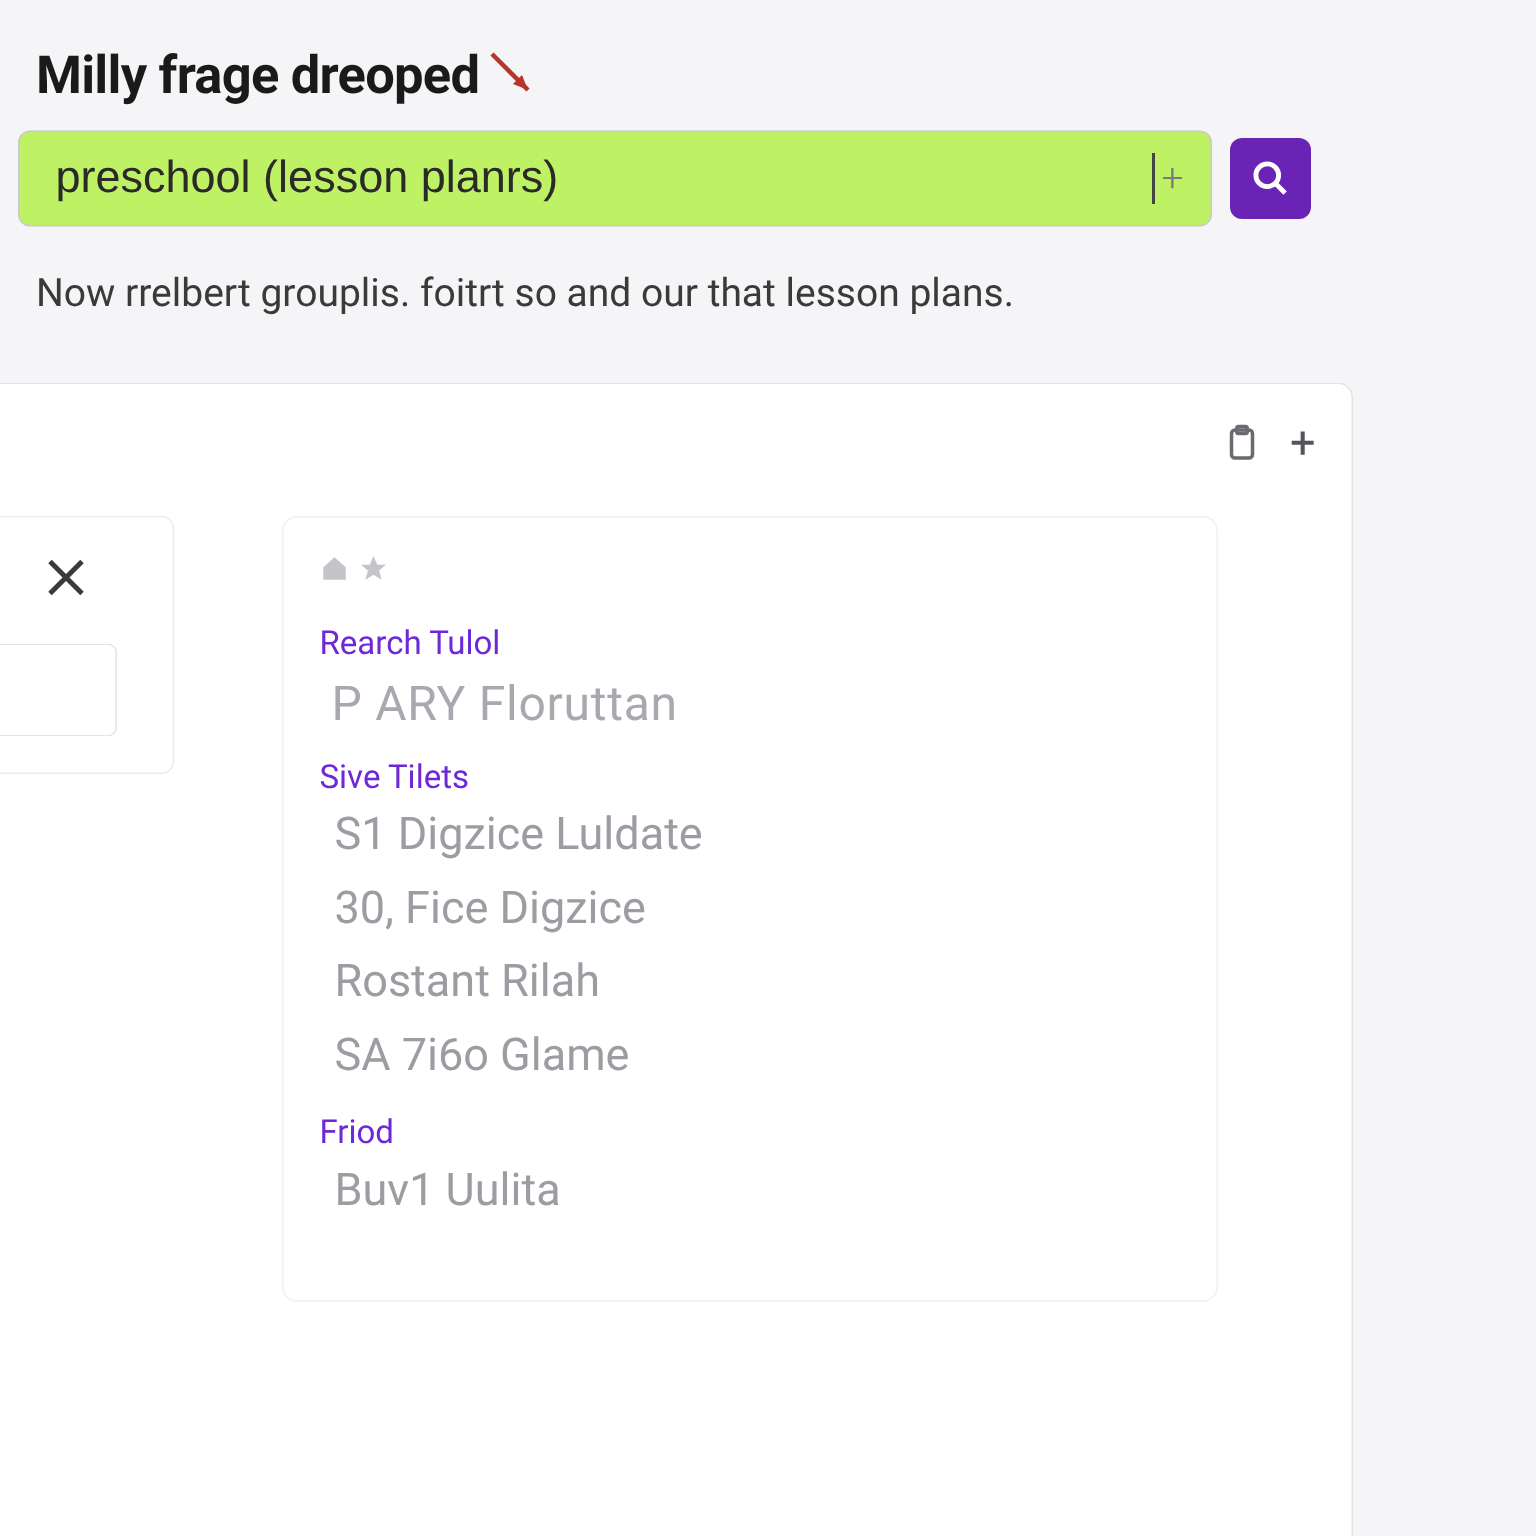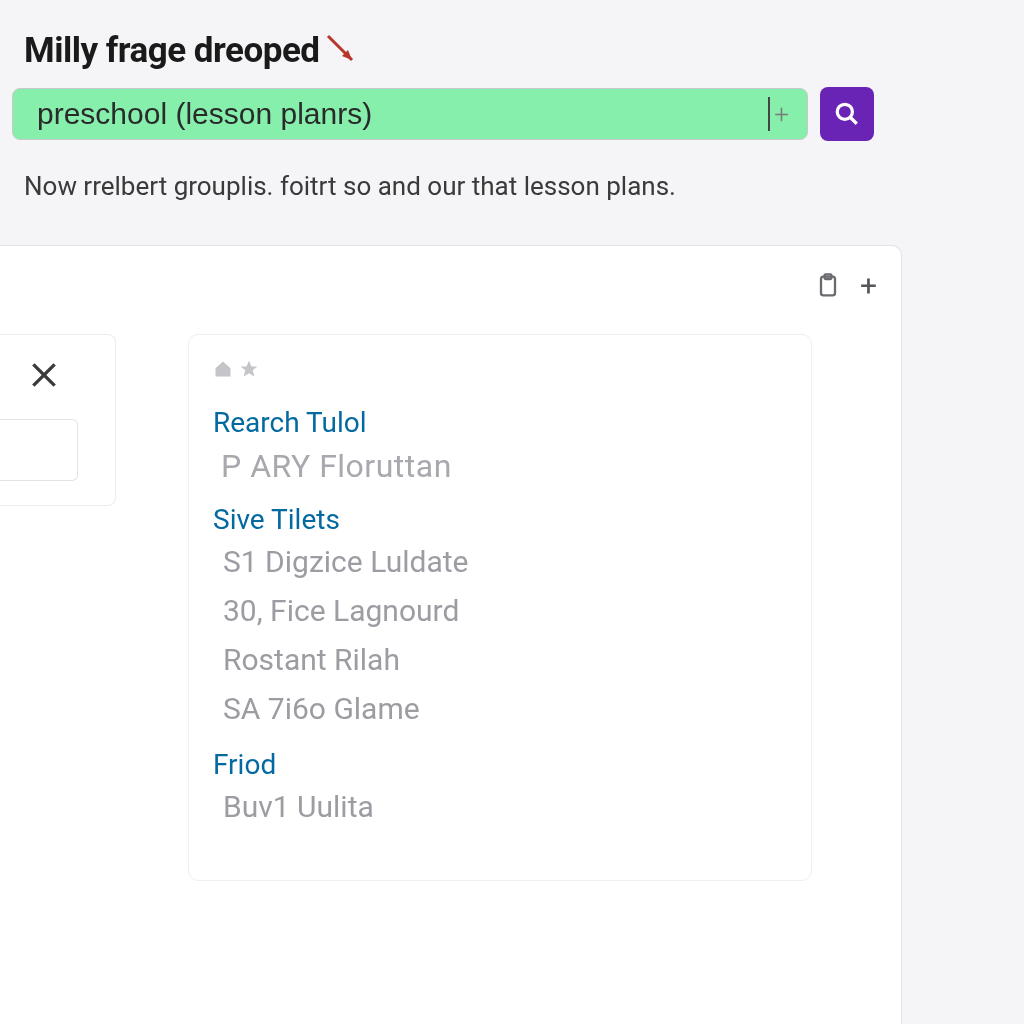--- a/index.html
+++ b/index.html
@@ -33,24 +33,24 @@
   }
   .search-row {
     display: flex;
     align-items: center;
     gap: 12px;
   }
   .search-input-wrap {
     flex: 0 0 796px;
     display: flex;
     align-items: center;
-    background: #86efac;
+    background: #bef264;
     border: 1px solid #c9c9cc;
     border-radius: 8px;
-    height: 52px;
+    height: 64px;
     padding: 0 14px 0 24px;
   }
   .search-input {
     flex: 1;
     border: none;
     outline: none;
     font-size: 30px;
     color: #2a2a2a;
     background: transparent;
   }
@@ -146,22 +146,22 @@
     box-shadow: 0 0 0 rgba(0,0,0,0);
   }
   .card-icons {
     display:flex;
     gap:6px;
     margin-bottom: 22px;
     color:#bfbfc4;
     font-size: 22px;
   }
   .group-label {
-    font-size: 28px;
-    color:#0369a1;
+    font-size: 22px;
+    color:#6d28d9;
     margin: 6px 0 8px 0;
     font-weight: 400;
   }
   .result-title {
     font-size: 32px;
     color:#a8a8ae;
     margin: 8px 0 18px 8px;
     letter-spacing: 0.5px;
   }
   .item-list {
@@ -240,21 +240,21 @@
           </svg>
       </span>
     </div>
 
     <div class="group-label">Rearch Tulol</div>
     <div class="result-title">P ARY Floruttan</div>
 
     <div class="group-label">Sive Tilets</div>
     <div class="item-list">
       <div class="item">S1 Digzice Luldate</div>
-      <div class="item">30, Fice Lagnourd</div>
+      <div class="item">30, Fice Digzice</div>
       <div class="item">Rostant Rilah</div>
       <div class="item">SA 7i6o Glame</div>
     </div>
 
     <div class="group-label">Friod</div>
 
     <div class="item-list">
       <div class="item">Buv1 Uulita</div>
     </div>
   </div>

